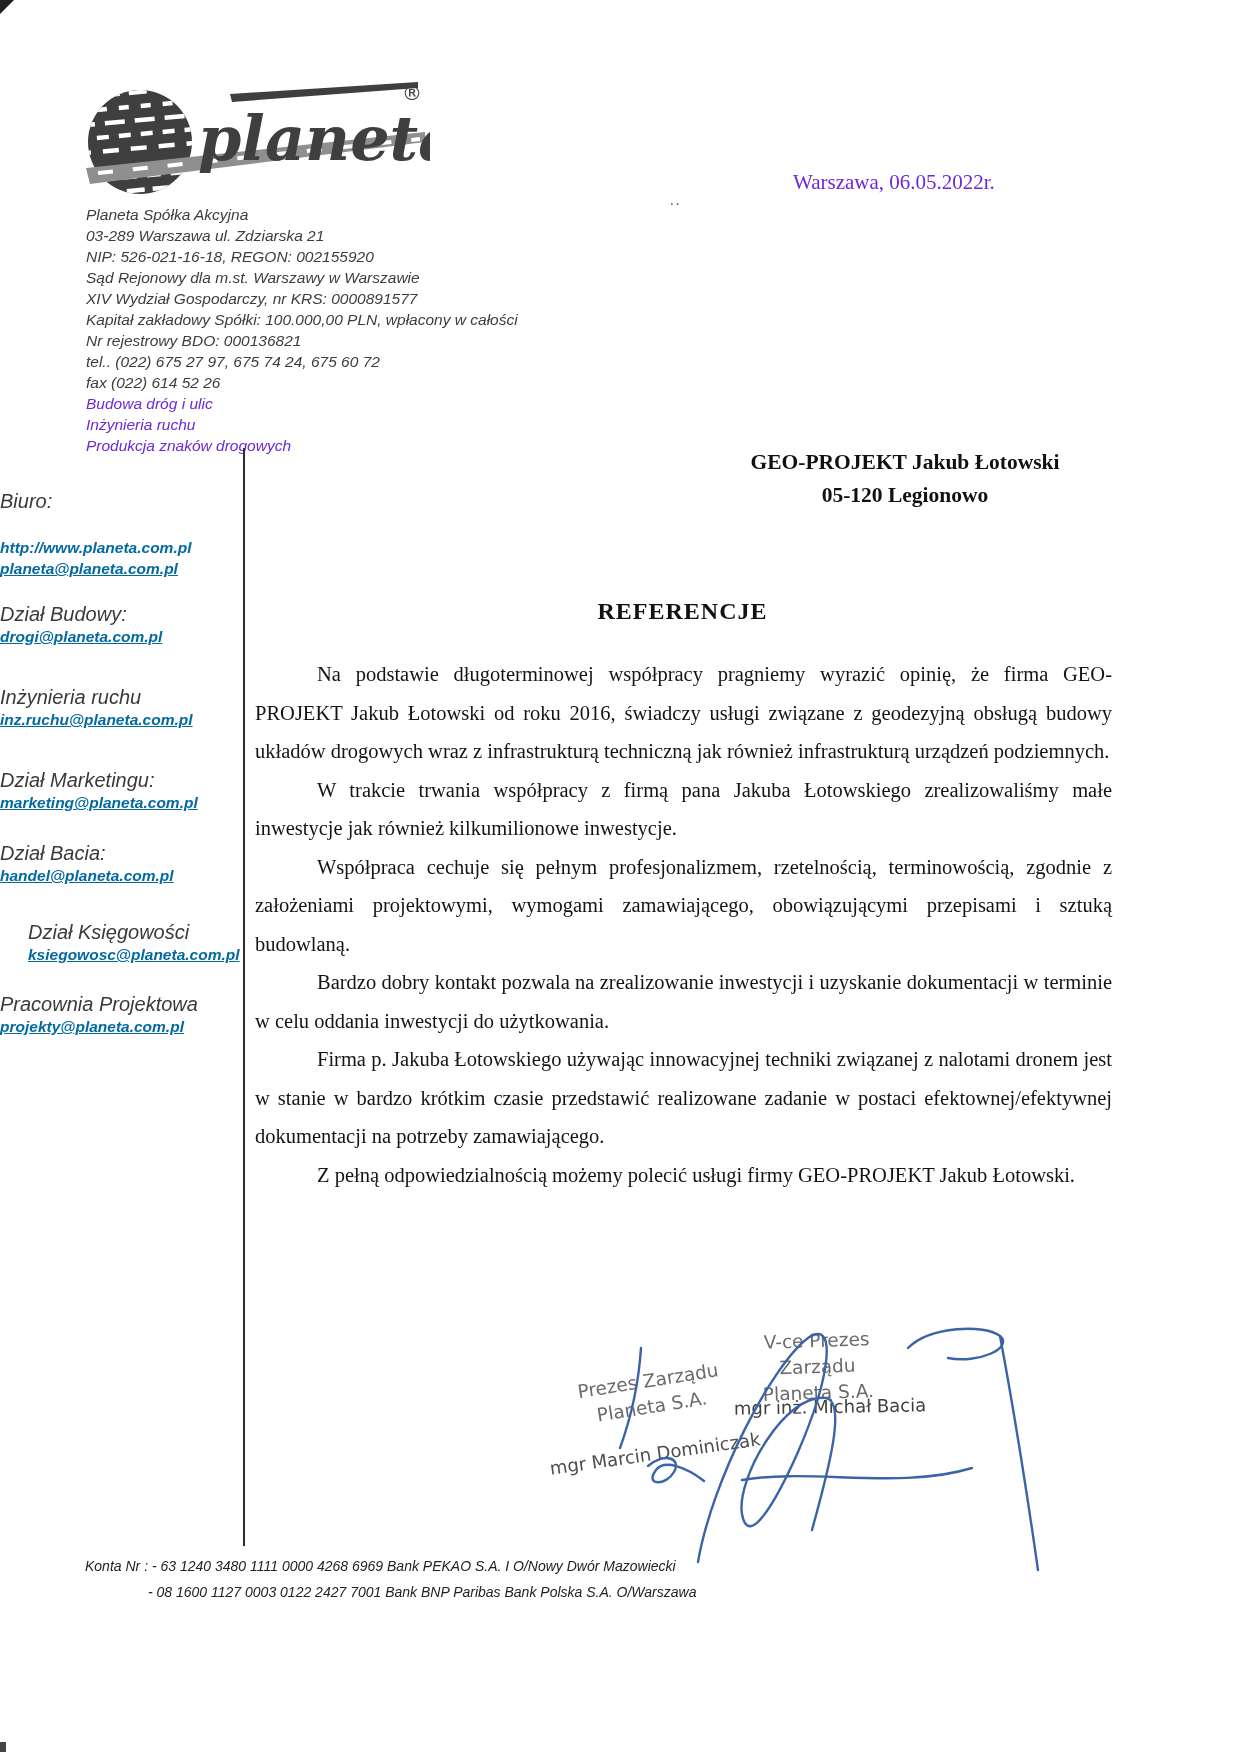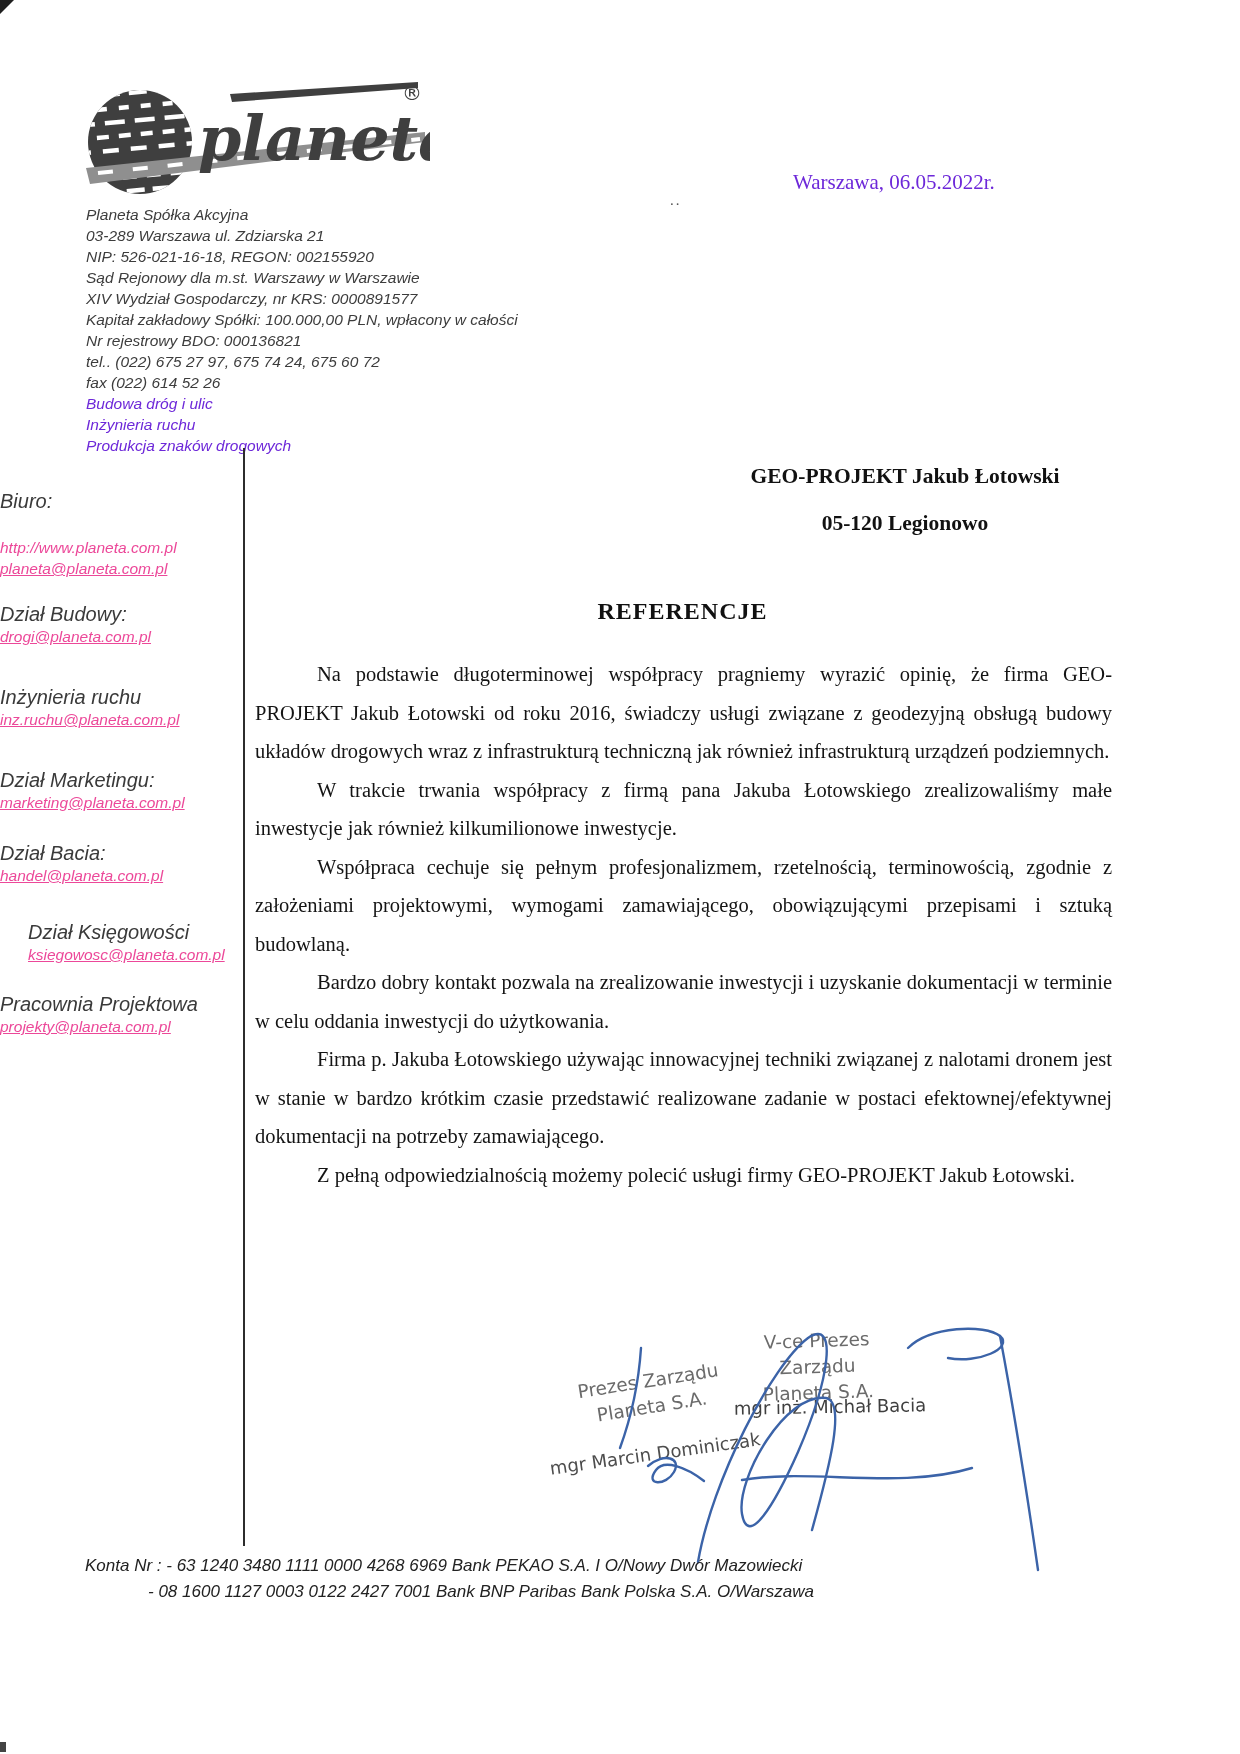--- a/index.html
+++ b/index.html
@@ -28,30 +28,30 @@
   .dots-mark{position:absolute;left:670px;top:192px;font-size:15px;color:#555;letter-spacing:2px;}
 
   
   .vrule{position:absolute;left:243px;top:448px;width:2px;height:1098px;background:#2c2c2c;}
 
   
   .sidebar{position:absolute;left:0;top:0;width:243px;
     font-family:"Liberation Sans",sans-serif;font-style:italic;color:#3a3a3a;}
   .side-group{position:absolute;left:0;width:243px;text-align:left;}
   .side-title{font-size:20px;line-height:23px;}
-  .side-link{font-size:15.5px;line-height:21px;display:block;color:#ec4899;}
+  .side-link{font-size:15.5px;line-height:21px;display:block;color:#0369a1;font-weight:bold;}
   .u{text-decoration:underline;}
   .g0{top:490px;} .g0 .side-links{margin-top:24px;}
   .g1{top:603px;} .g2{top:686px;} .g3{top:769px;}
   .g4{top:842px;} .g5{top:921px;padding-left:28px;} .g6{top:993px;}
 
   
   .recipient{position:absolute;left:700px;top:446px;width:410px;text-align:center;
     font-weight:bold;font-size:21.5px;line-height:33px;color:#111;}
-  .recipient .line{display:block;margin-top:14px;}
+  .recipient .line{display:block;}
 
   
   .doc-title{position:absolute;left:255px;top:598px;width:855px;text-align:center;
     font-weight:bold;font-size:24px;letter-spacing:1px;color:#111;}
 
   
   .body-text{position:absolute;left:255px;top:655px;width:857px;
     font-size:20.5px;line-height:38.5px;text-align:justify;color:#141414;}
   .body-text p{margin:0;text-indent:62px;}
 
@@ -63,21 +63,21 @@
     font-family:"DejaVu Sans",sans-serif;font-size:18px;color:#4d4d4d;transform:rotate(-8deg);}
   .stamp-right{left:725px;top:1328px;width:185px;font-size:18.5px;line-height:26px;
     transform:rotate(-2deg);}
   .name-right{position:absolute;left:730px;top:1396px;width:200px;text-align:center;
     font-family:"DejaVu Sans",sans-serif;font-size:18px;color:#3f3f3f;transform:rotate(-1deg);}
   .sig-svg{position:absolute;left:480px;top:1320px;width:580px;height:265px;}
 
   
   .footer{position:absolute;left:85px;top:1553px;
     font-family:"Liberation Sans",sans-serif;font-style:italic;
-    font-size:17px;line-height:26px;color:#222;white-space:nowrap;}
+    font-size:14px;line-height:26px;color:#222;white-space:nowrap;}
   .footer .line2{margin-left:63px;}
 </style>
 </head>
 <body>
 
 <div class="page">
 
   <div class="corner-tl"></div>
   <div class="corner-bl"></div>
 

